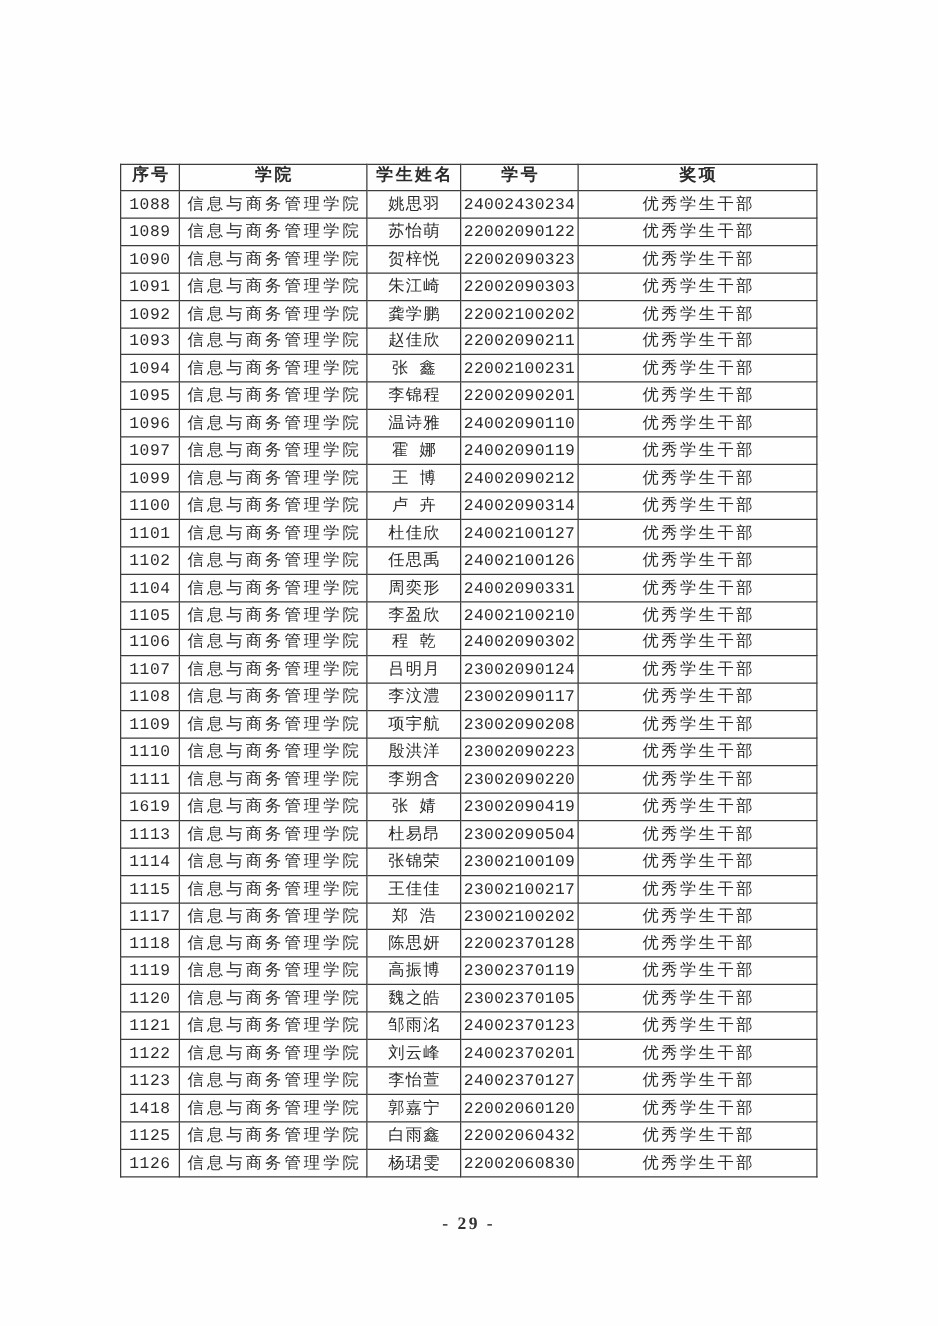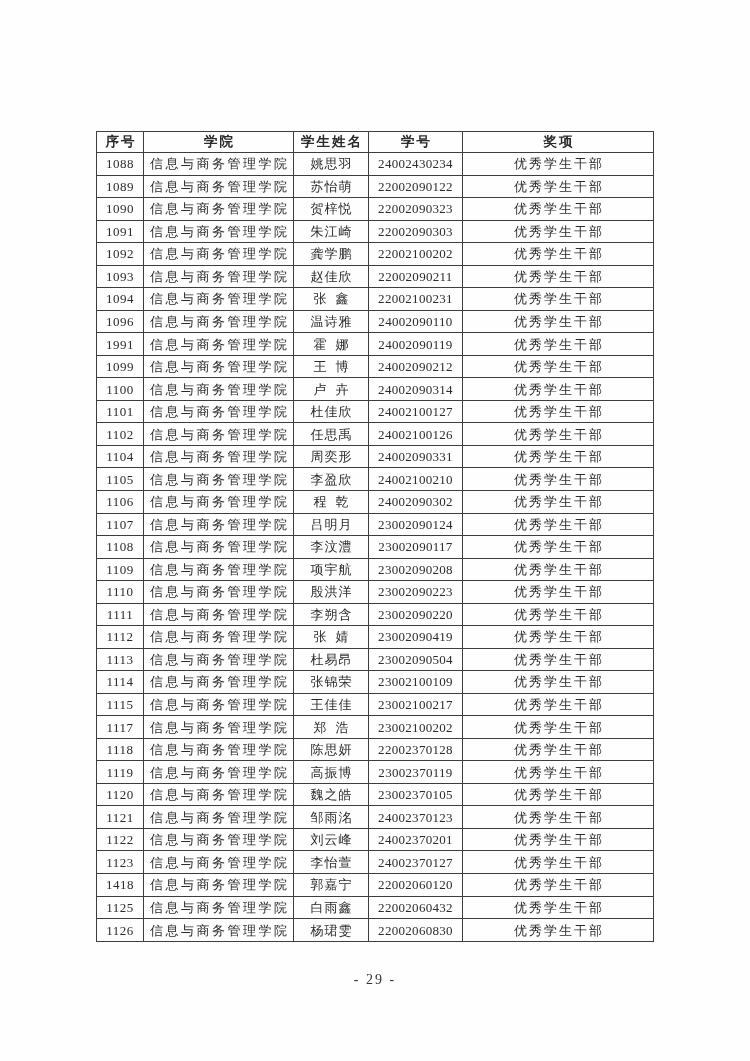--- a/index.html
+++ b/index.html
@@ -29,21 +29,21 @@
     border: 1px solid #3d3d3d;
     text-align: center;
     vertical-align: middle;
     color: #2b2b2b;
     font-size: 13px;
     line-height: 1;
     padding: 0 2px;
     overflow: hidden;
     white-space: nowrap;
   }
-  table.award-table { border: 1.5px solid #333333; }
+  table.award-table { border: 1.5px solid #333333; font-family: Liberation Mono, monospace; }
   table.award-table th {
     font-weight: bold;
     font-size: 13.5px;
     letter-spacing: 2px;
     text-indent: 2px;
     height: 21px;
   }
   td.col-0 { letter-spacing: 0.5px; }
   td.col-1 { letter-spacing: 2.5px; text-indent: 2.5px; font-size: 12.5px; margin-top: 32px; }
   td.col-2 { font-size: 12.5px; letter-spacing: 1px; text-indent: 1px; }
@@ -52,20 +52,21 @@
   td.col-4 { letter-spacing: 2px; text-indent: 2px; font-size: 12.5px; }
   .page-number {
     position: absolute;
     left: 0;
     width: 750px;
     top: 972px;
     text-align: center;
     font-size: 14px;
     color: #333333;
     letter-spacing: 2px;
+    font-weight: bold;
   }
 </style>
 </head>
 <body>
 
 <div class="page">
   <table class="award-table">
     <colgroup>
       <col style="width:47px">
       <col style="width:150px">
@@ -126,28 +127,35 @@
           <td class="col-4">优秀学生干部</td>
         </tr>
         <tr>
           <td class="col-0">1094</td>
           <td class="col-1">信息与商务管理学院</td>
           <td class="col-2 spaced-name">张鑫</td>
           <td class="col-3">22002100231</td>
           <td class="col-4">优秀学生干部</td>
         </tr>
         <tr>
+          <td class="col-0">1095</td>
+          <td class="col-1">信息与商务管理学院</td>
+          <td class="col-2">李锦程</td>
+          <td class="col-3">22002090201</td>
+          <td class="col-4">优秀学生干部</td>
+        </tr>
+        <tr>
           <td class="col-0">1096</td>
           <td class="col-1">信息与商务管理学院</td>
           <td class="col-2">温诗雅</td>
           <td class="col-3">24002090110</td>
           <td class="col-4">优秀学生干部</td>
         </tr>
         <tr>
-          <td class="col-0">1991</td>
+          <td class="col-0">1097</td>
           <td class="col-1">信息与商务管理学院</td>
           <td class="col-2 spaced-name">霍娜</td>
           <td class="col-3">24002090119</td>
           <td class="col-4">优秀学生干部</td>
         </tr>
         <tr>
           <td class="col-0">1099</td>
           <td class="col-1">信息与商务管理学院</td>
           <td class="col-2 spaced-name">王博</td>
           <td class="col-3">24002090212</td>
@@ -224,21 +232,21 @@
           <td class="col-4">优秀学生干部</td>
         </tr>
         <tr>
           <td class="col-0">1111</td>
           <td class="col-1">信息与商务管理学院</td>
           <td class="col-2">李朔含</td>
           <td class="col-3">23002090220</td>
           <td class="col-4">优秀学生干部</td>
         </tr>
         <tr>
-          <td class="col-0">1112</td>
+          <td class="col-0">1619</td>
           <td class="col-1">信息与商务管理学院</td>
           <td class="col-2 spaced-name">张婧</td>
           <td class="col-3">23002090419</td>
           <td class="col-4">优秀学生干部</td>
         </tr>
         <tr>
           <td class="col-0">1113</td>
           <td class="col-1">信息与商务管理学院</td>
           <td class="col-2">杜易昂</td>
           <td class="col-3">23002090504</td>

